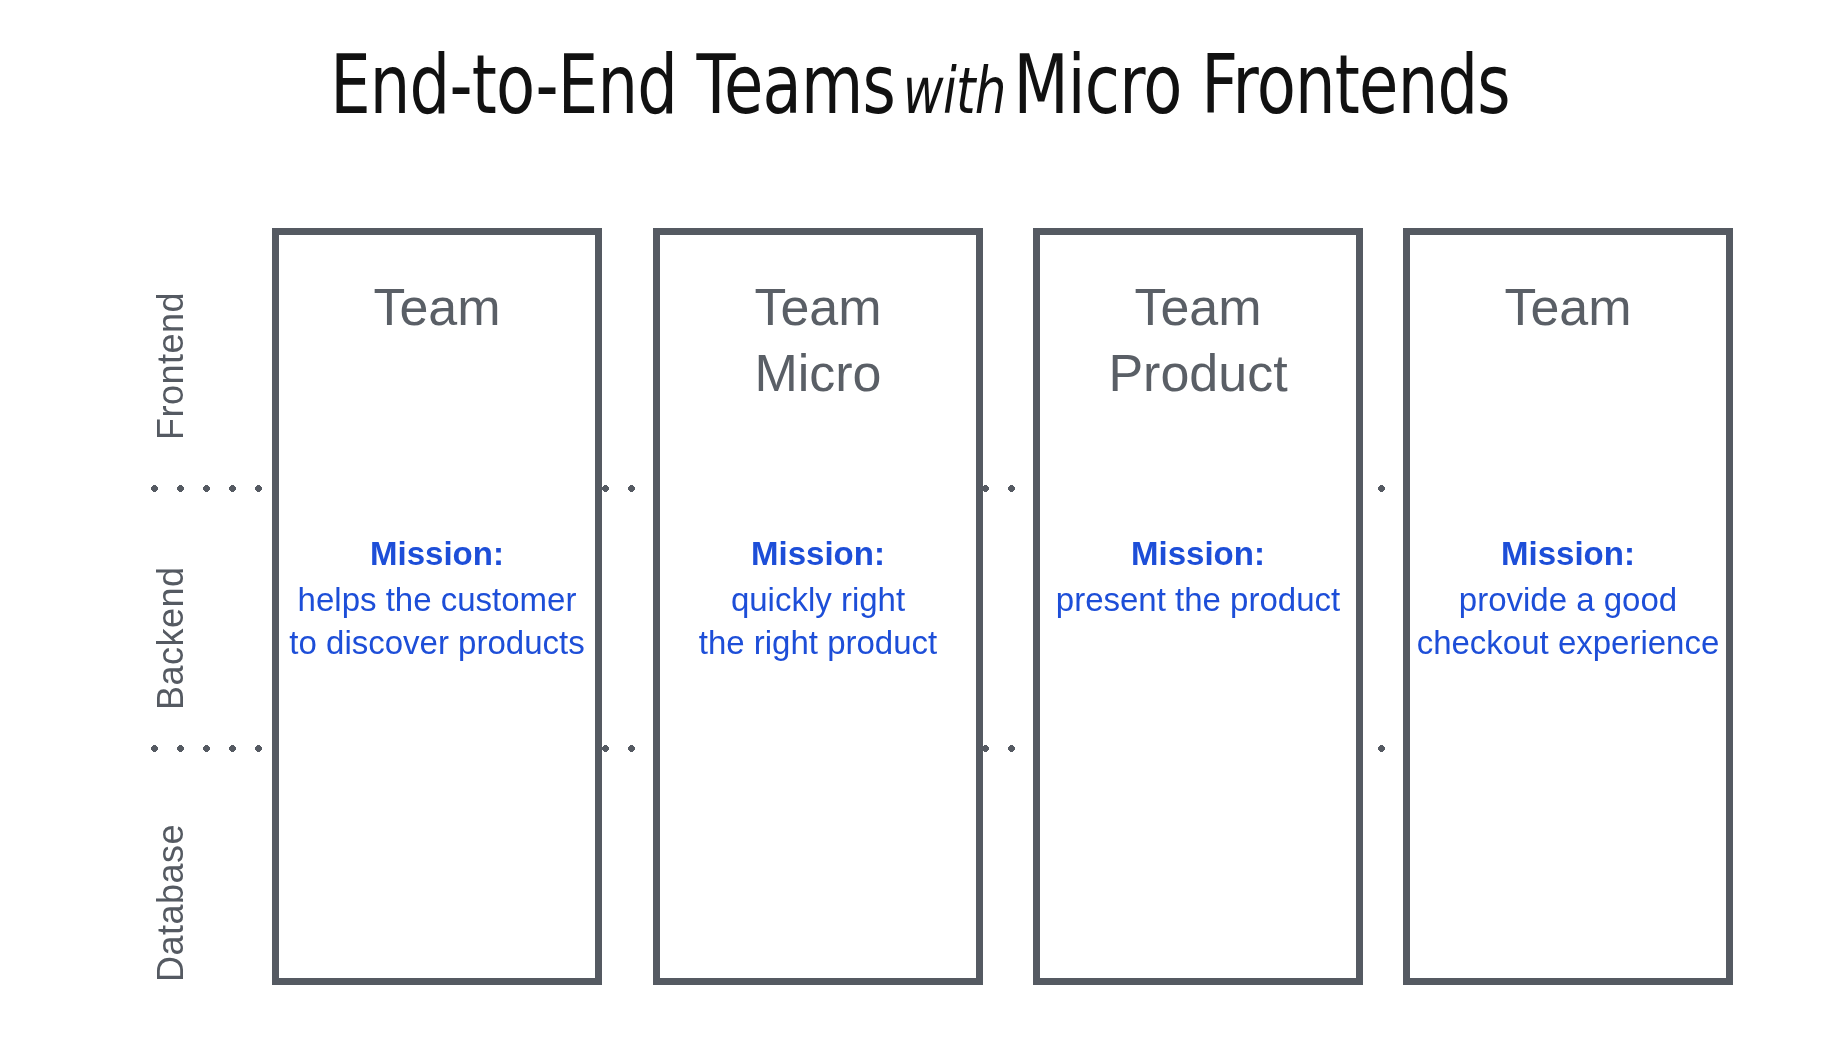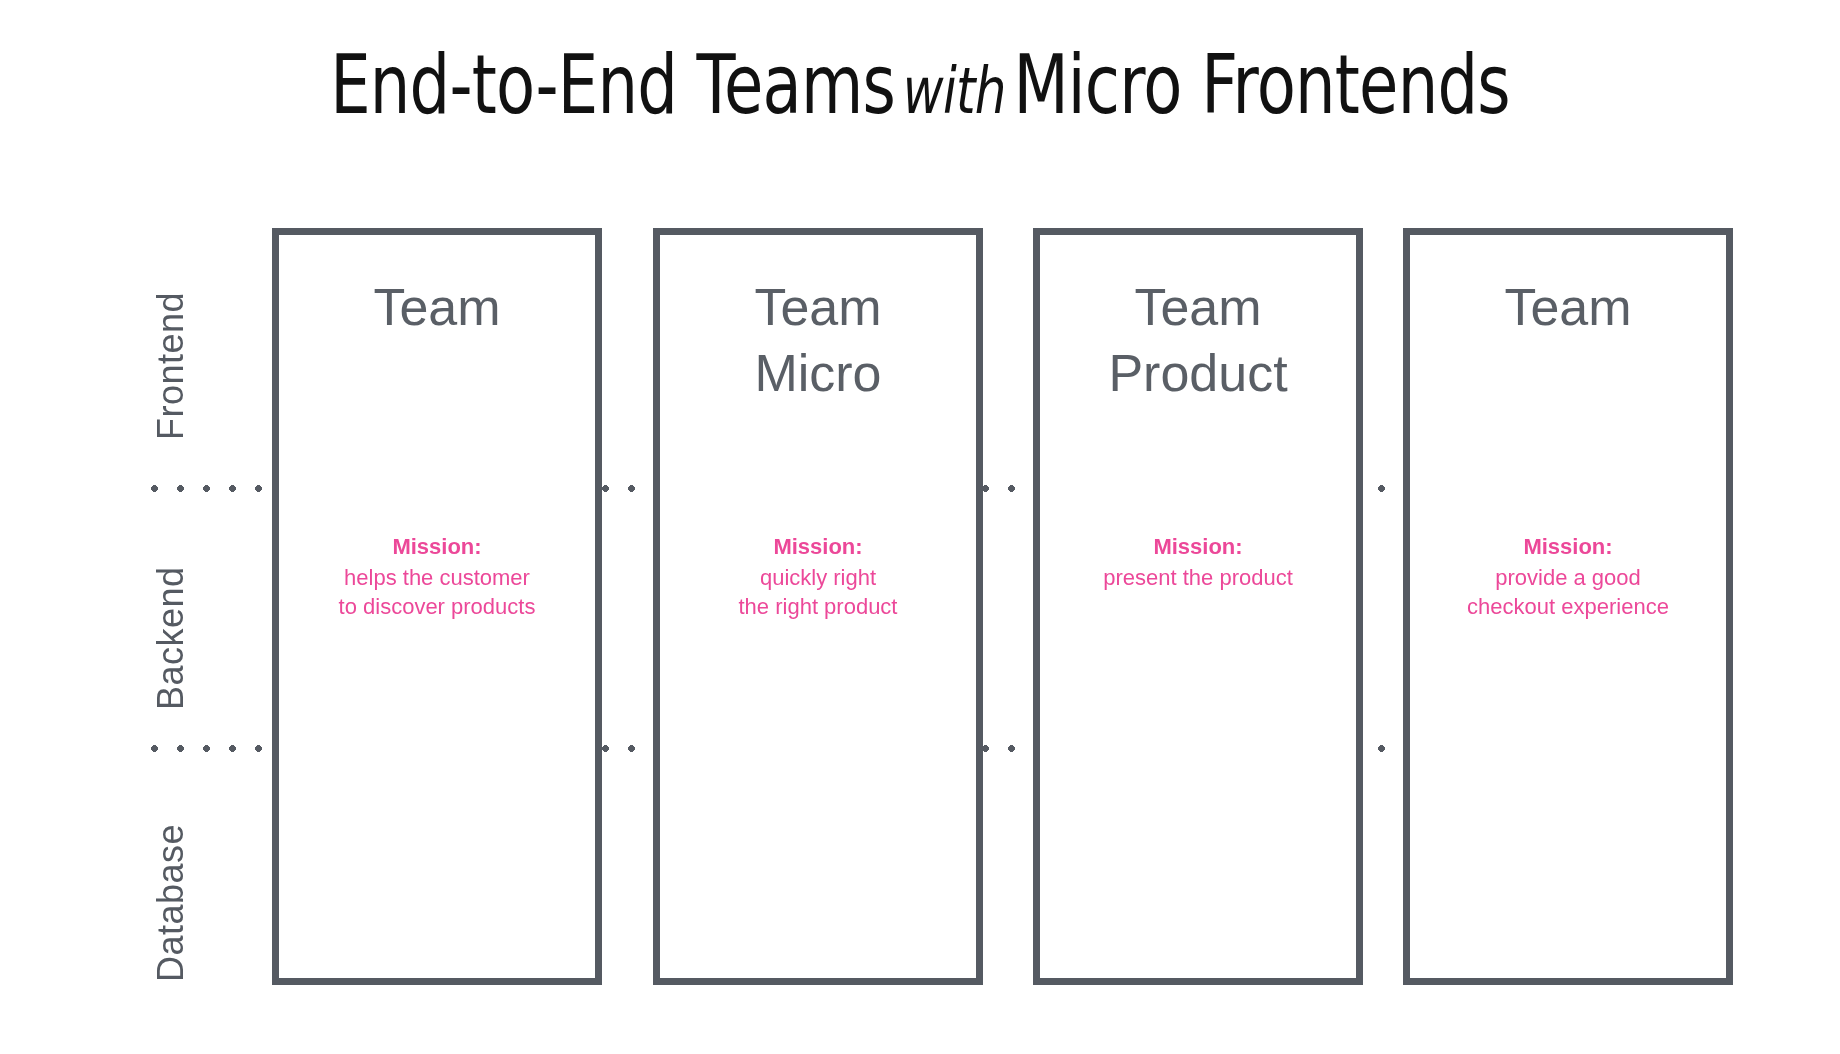--- a/index.html
+++ b/index.html
@@ -84,22 +84,22 @@
     line-height: 1.26;
     font-weight: 400;
   }
   .team-title .tt-line { display: block; }
 
   .mission {
     position: absolute;
     left: 0;
     right: 0;
     top: 297px;
-    color: #ec4899;
-    font-size: 22px;
+    color: #1d4ed8;
+    font-size: 33px;
     line-height: 1.32;
   }
   .mission-label {
     display: block;
     font-weight: bold;
     margin-bottom: 2px;
   }
   .mission-line { display: block; }
 
   

